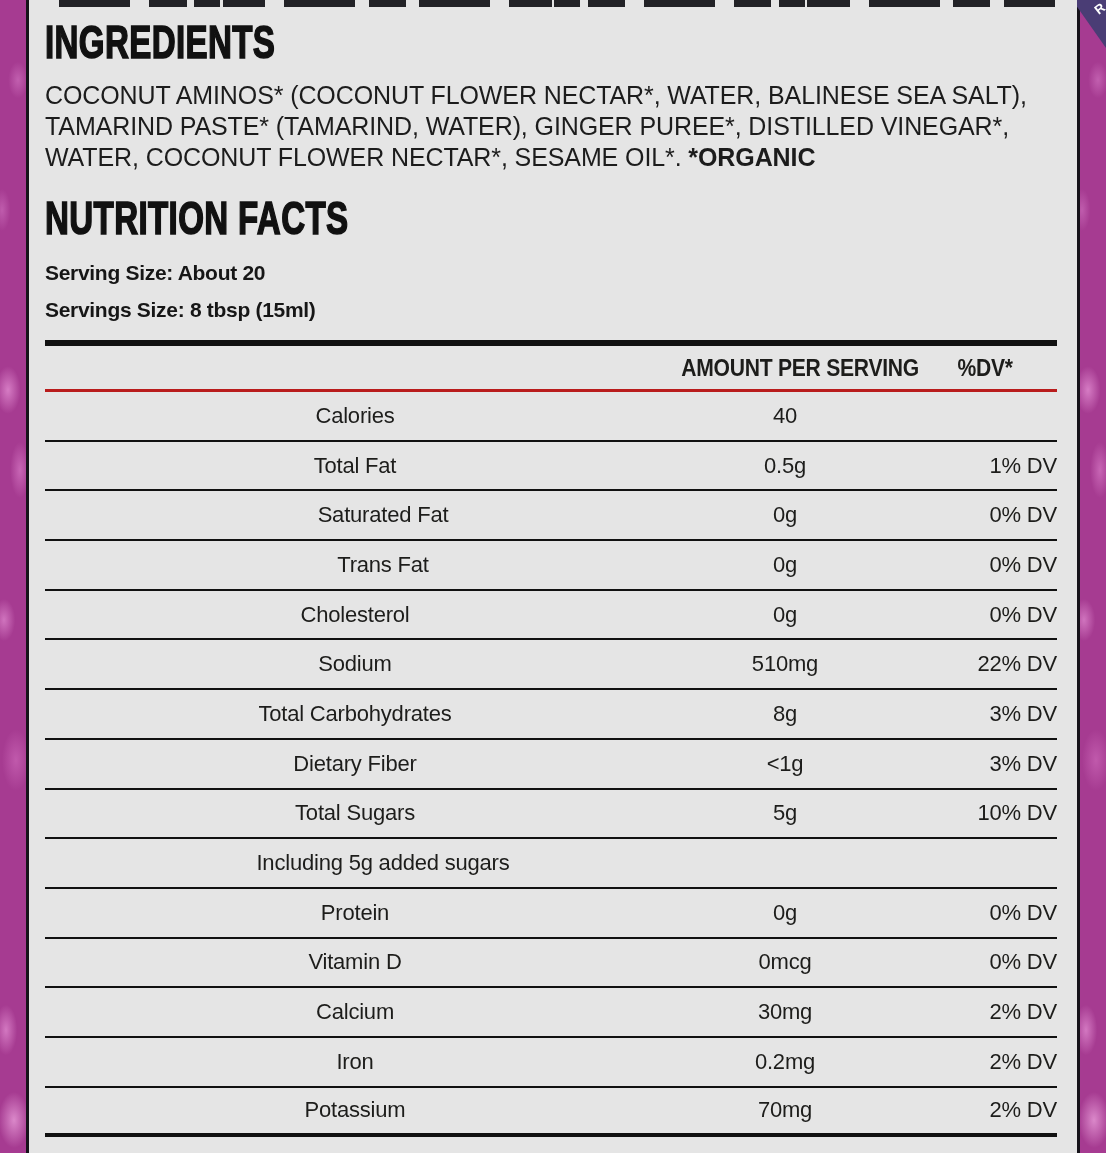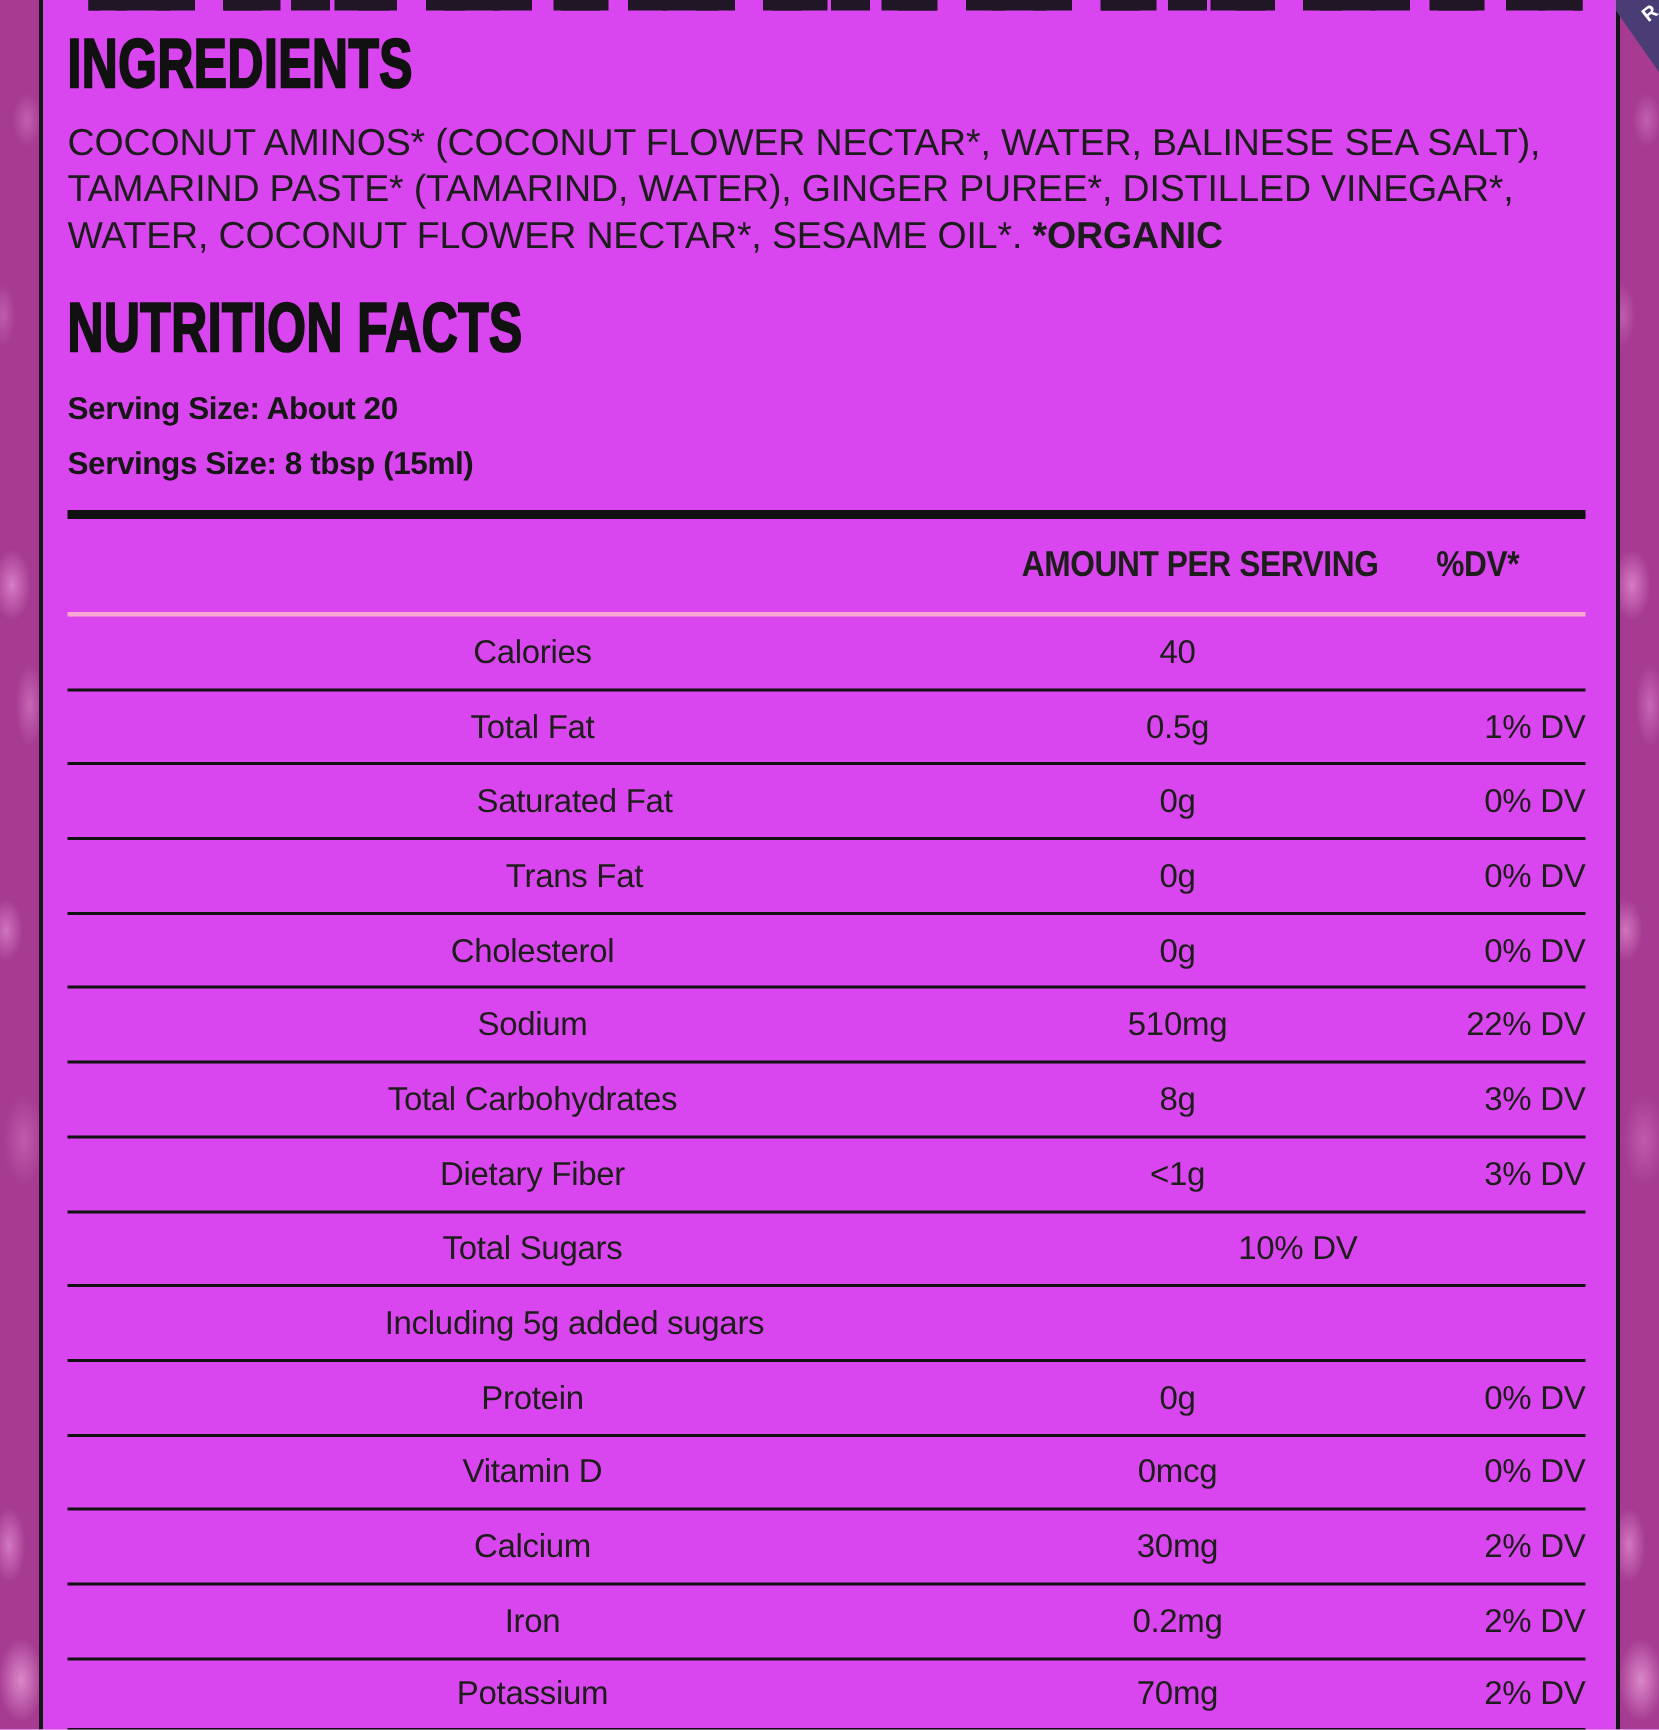--- a/index.html
+++ b/index.html
@@ -30,21 +30,21 @@
   .badge-corner{
     position:absolute;right:0;top:0;width:29px;height:48px;background:#4a3d75;
     clip-path:polygon(0 0,100% 0,100% 100%,0 14%);
   }
   .badge-corner .glyph{
     position:absolute;right:2px;top:2px;color:#ffffff;font-weight:bold;font-size:13px;
     transform:rotate(-38deg);line-height:1;
   }
   
   .card{
-    position:absolute;left:29px;right:29px;top:0;bottom:0;background:#d946ef;
+    position:absolute;left:29px;right:29px;top:0;bottom:0;background:#e5e5e5;
     padding:0 20px 0 16px;box-sizing:border-box;
   }
   
   .cropped-strip{
     height:7px;margin-left:14px;margin-right:2px;
     background-image:
       repeating-linear-gradient(90deg,#121216 0 26px,transparent 26px 45px),
       repeating-linear-gradient(90deg,#121216 0 37px,transparent 37px 73px);
     background-position:0 0,18px 0;
     opacity:.92;
@@ -66,21 +66,21 @@
   .ingredients-text b{font-weight:700;}
   .serving-line{
     margin:0;font-size:21px;font-weight:700;line-height:30px;letter-spacing:-.3px;color:#161616;
   }
   .serving-1{margin-top:17px;}
   .serving-2{margin-top:7px;}
   
   .nf-table{margin-top:15px;border-top:6px solid #111;}
   .nf-header{
     display:grid;grid-template-columns:1fr 240px 152px;align-items:center;
-    height:65px;box-sizing:border-box;border-bottom:3px solid #f9a8d4;
+    height:46px;box-sizing:border-box;border-bottom:3px solid #b91c1c;
   }
   .nf-header .col-amount,.nf-header .col-dv{
     font-weight:700;font-size:24px;white-space:nowrap;
   }
   .nf-header .col-amount{text-align:center;}
   .nf-header .col-dv{text-align:center;}
   .nf-header .squeeze{display:inline-block;transform:scaleX(.88);letter-spacing:-.3px;}
   .nf-header .col-amount .squeeze{transform-origin:50% 50%;}
   .nf-header .col-dv .squeeze{transform-origin:100% 50%;}
   .nf-row{
@@ -173,20 +173,21 @@
       <span class="cell-amount">8g</span>
       <span class="cell-dv">3% DV</span>
     </div>
     <div class="nf-row">
       <span class="cell-label">Dietary Fiber</span>
       <span class="cell-amount">&lt;1g</span>
       <span class="cell-dv">3% DV</span>
     </div>
     <div class="nf-row">
       <span class="cell-label">Total Sugars</span>
+      <span class="cell-amount">5g</span>
       <span class="cell-dv">10% DV</span>
     </div>
     <div class="nf-row indent">
       <span class="cell-label">Including 5g added sugars</span>
       <span class="cell-amount"></span>
       <span class="cell-dv"></span>
     </div>
     <div class="nf-row">
       <span class="cell-label">Protein</span>
       <span class="cell-amount">0g</span>

